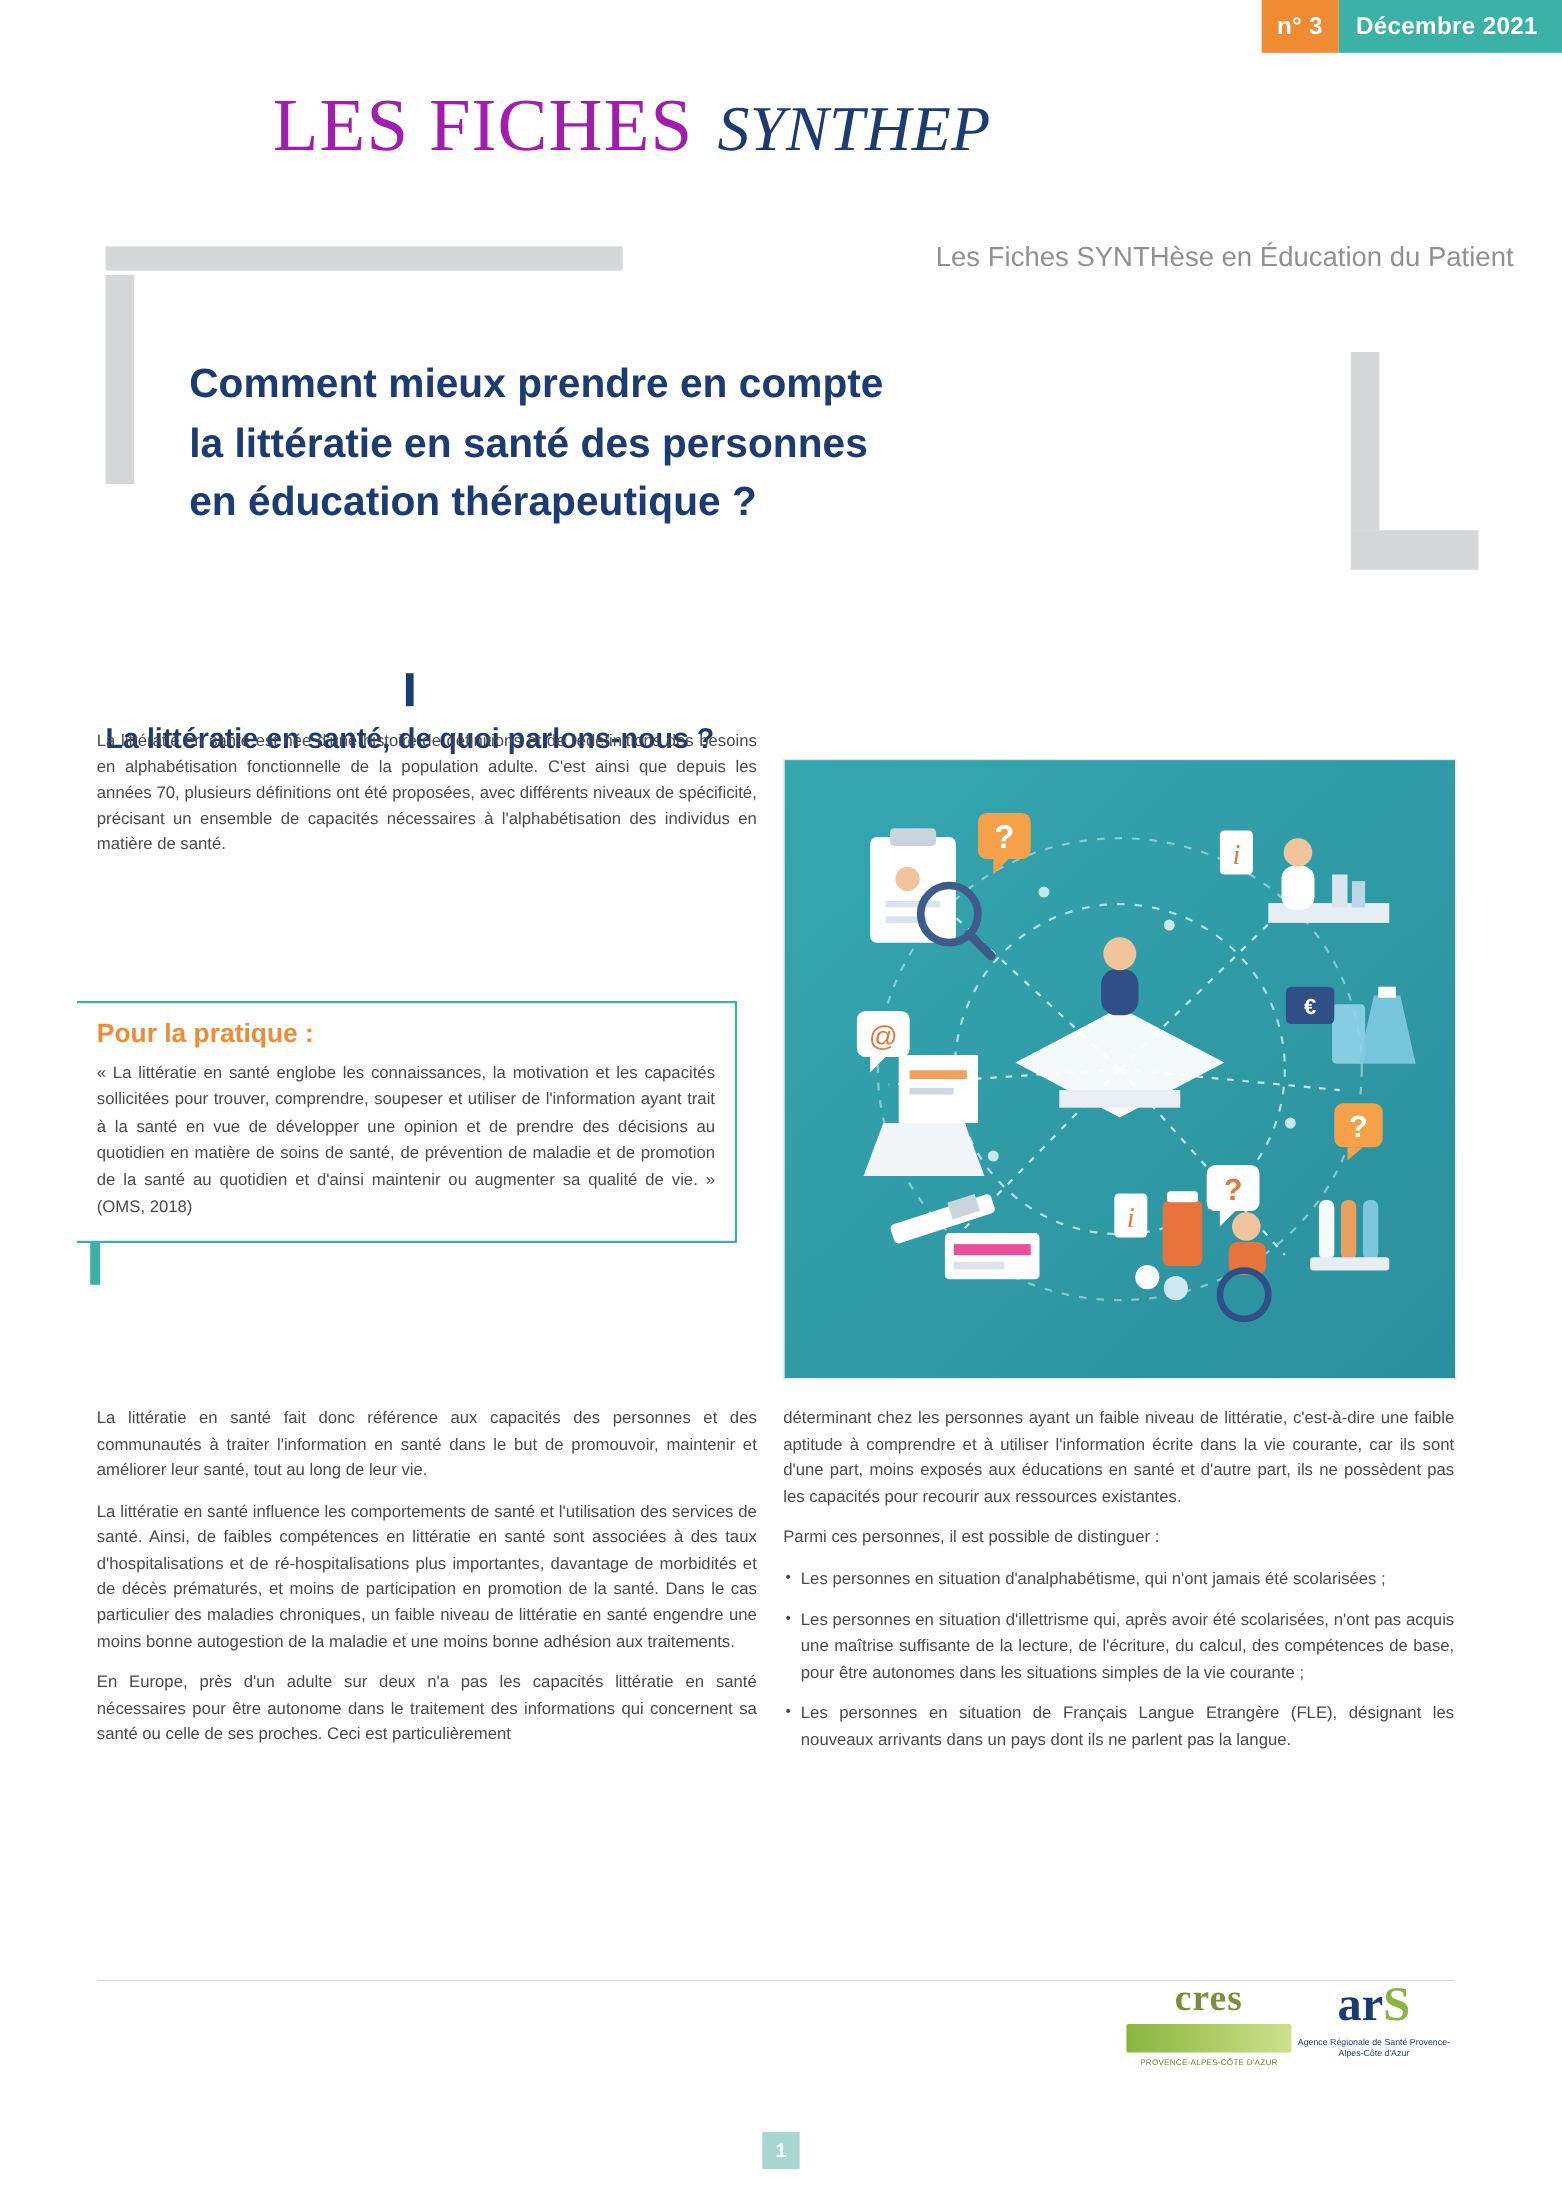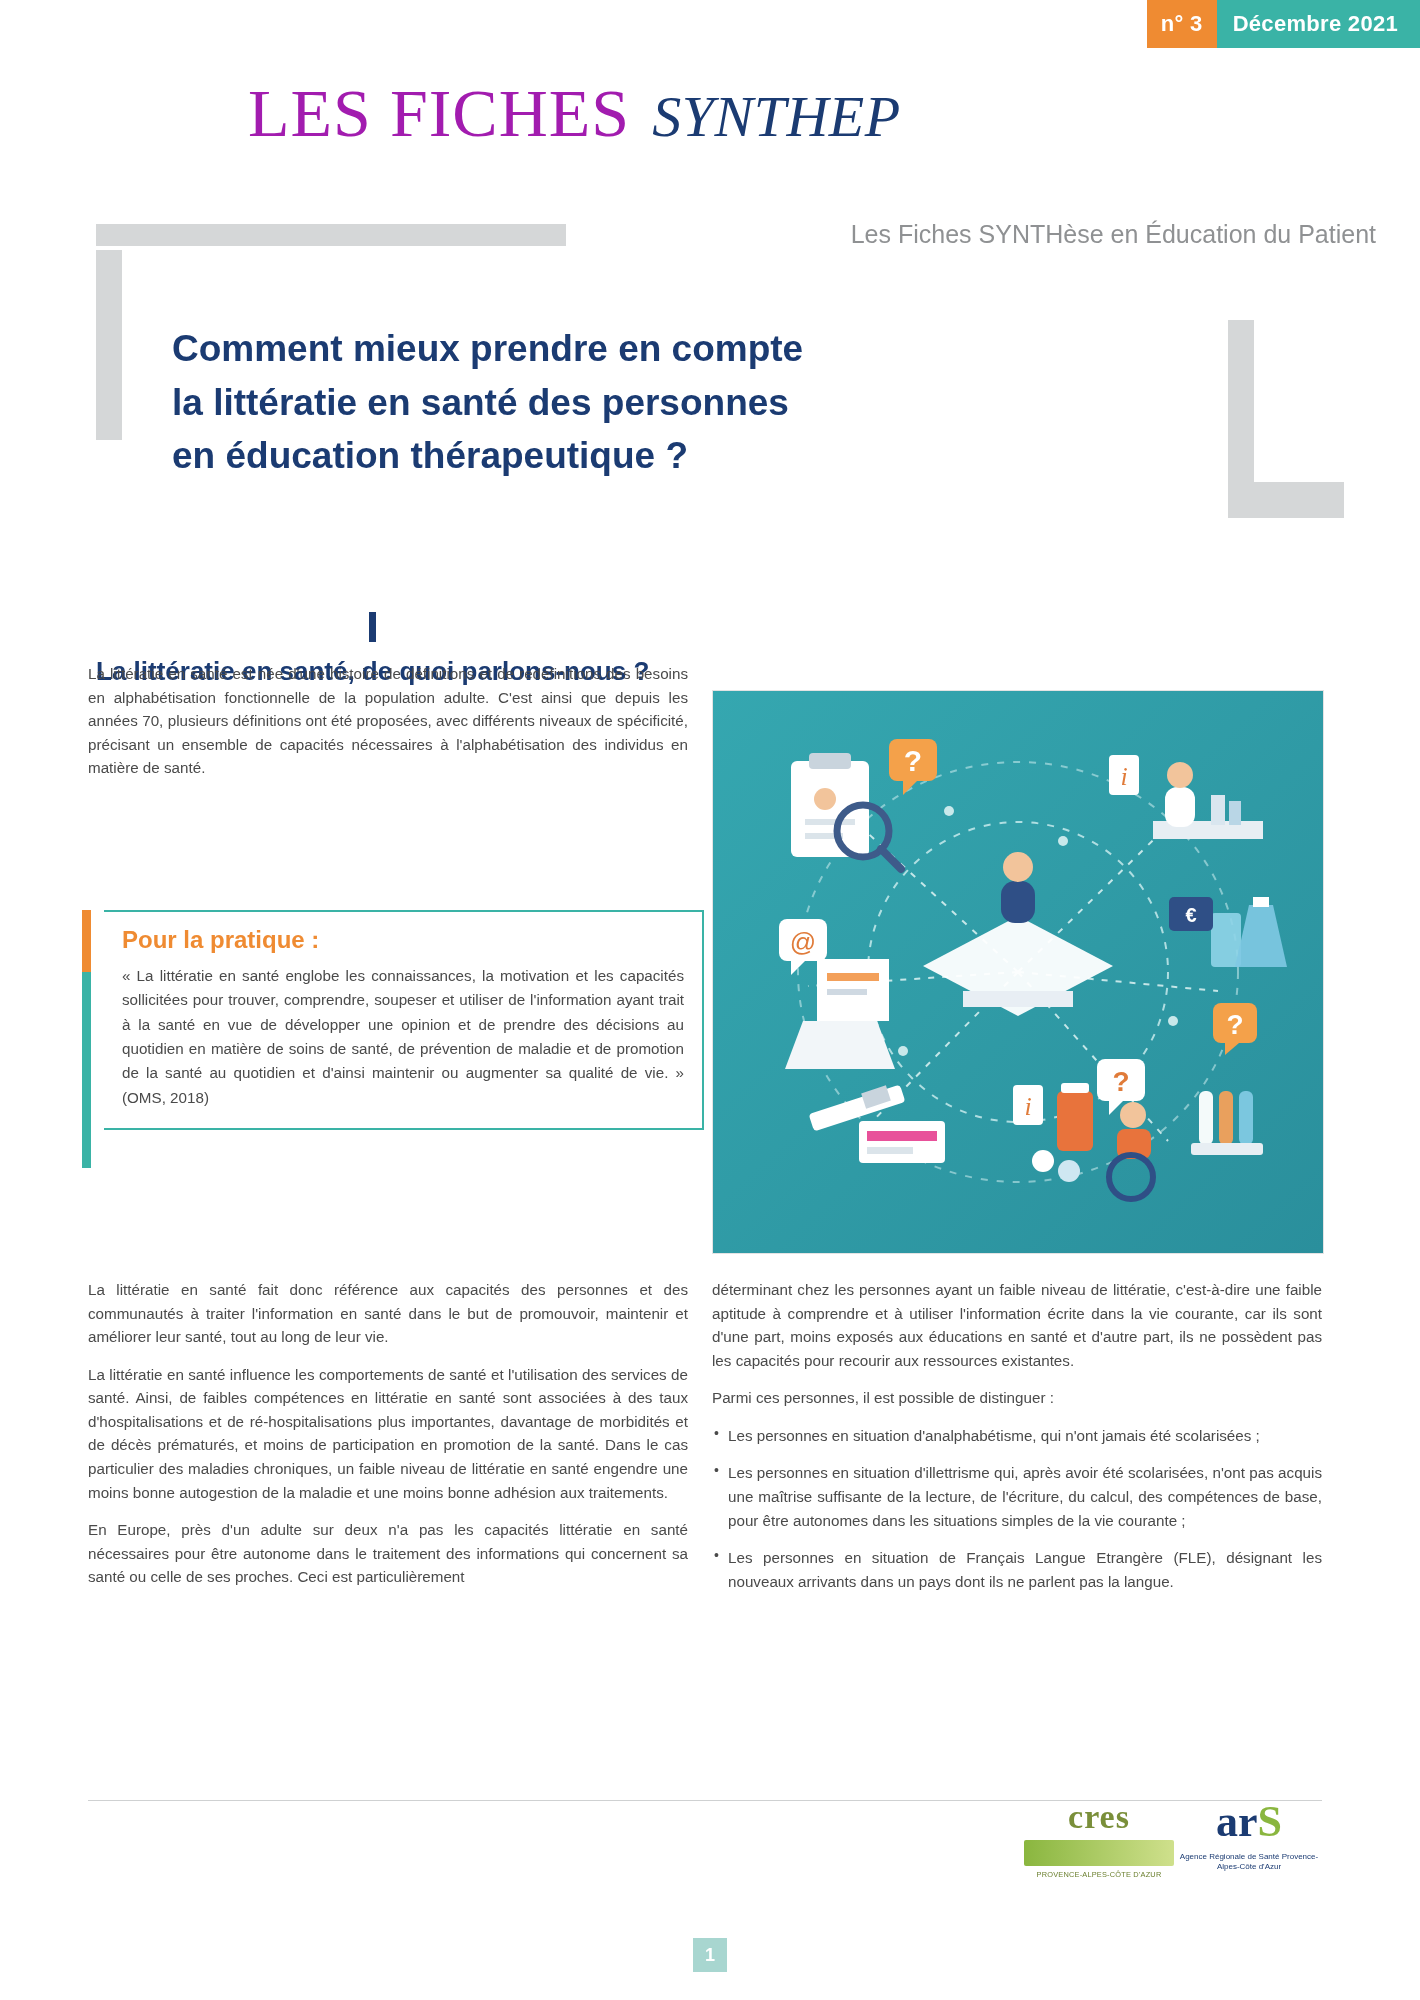--- a/index.html
+++ b/index.html
@@ -172,21 +172,21 @@
     font-size: 15.2px;
     line-height: 1.55;
     text-align: justify;
     color: #4a4a4a;
     margin: 0 0 14px 0;
   }
 
   
   .practice-box {
     position: absolute;
-    left: 104px;
+    left: 70px;
     top: 910px;
     width: 600px;
     border: 2px solid #3ab3a6;
     border-left: none;
     box-sizing: border-box;
     padding: 14px 18px 18px 18px;
     background: #ffffff;
   }
   .practice-accent {
     position: absolute;

